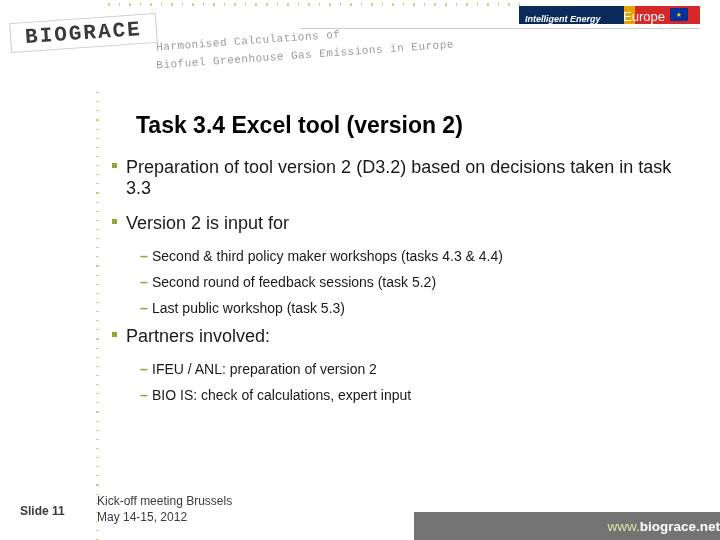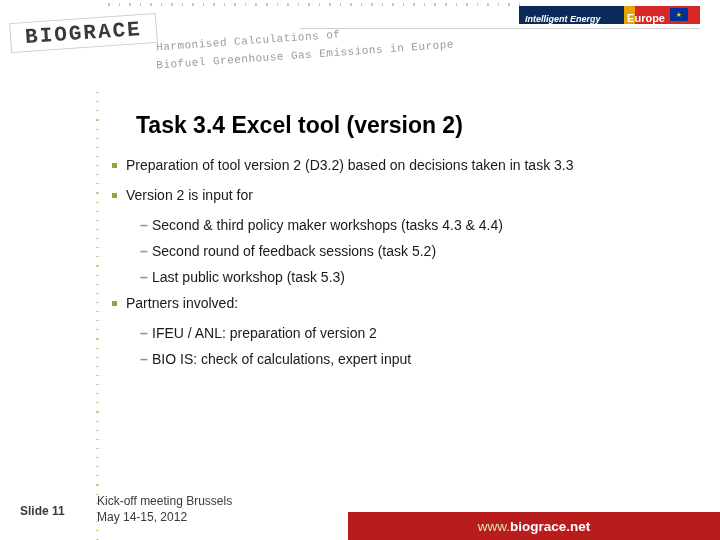--- a/index.html
+++ b/index.html
@@ -43,21 +43,21 @@
   .ie-badge-text {
     color: #fff; font-size: 9px; font-style: italic; font-weight: bold;
   }
   .ie-eu {
     position: absolute; right: 12px; top: 2px; width: 18px; height: 13px;
     background: #003399; border-radius: 1px;
     display: flex; align-items: center; justify-content: center;
     color: #ffcc00; font-size: 7px;
   }
   .ie-europe {
-    position: absolute; right: 35px; color: #fff; font-size: 11px; font-weight: bold;
+    position: absolute; right: 35px; color: #fff; font-size: 13px; font-weight: normal;
   }
   .hr-line { position: absolute; top: 28px; right: 20px; width: 400px; height: 1px; background: #d0d0d0; }
   .dotcol {
     position: absolute; left: 96px; top: 92px; bottom: 0; width: 6px;
     display: flex; flex-direction: column; gap: 8px;
     overflow: hidden;
   }
   .dotcol .d { width: 3px; height: 3px; background: #b8c97a; border-radius: 50%; }
   .dotrow {
     position: absolute; top: 2px; left: 108px; right: 200px; height: 6px;
@@ -66,21 +66,21 @@
   .dotrow .d { width: 3px; height: 3px; background: #b8c97a; border-radius: 50%; margin-top: 1px; }
   .content {
     position: absolute; left: 112px; top: 112px; right: 30px;
   }
   h1 {
     font-size: 23px; font-weight: bold; color: #000;
     margin-bottom: 18px;
     margin-left: 24px;
   }
   .b1 {
-    font-size: 14px; color: #1a1a1a;
+    font-size: 18px; color: #1a1a1a;
     margin-bottom: 14px; padding-left: 14px; position: relative;
   }
   .b1::before {
     content: ""; position: absolute; left: 0; top: 6px;
     width: 5px; height: 5px; background: #8ea63a;
   }
   .b2 {
     font-size: 14px; color: #1a1a1a;
     margin: 10px 0 10px 28px; padding-left: 12px; position: relative;
   }
@@ -91,23 +91,23 @@
   .footer-left {
     position: absolute; left: 20px; bottom: 22px;
     font-size: 12px; color: #3a3a3a; font-weight: bold;
   }
   .footer-mid {
     position: absolute; left: 97px; bottom: 15px;
     font-size: 12px; color: #3a3a3a; line-height: 1.35;
   }
   .footer-bar {
     position: absolute; right: 0; bottom: 0;
-    width: 372px; height: 28px;
-    background: #b91c1c;
-    display: flex; align-items: center; justify-content: center;
+    width: 306px; height: 28px;
+    background: #737373;
+    display: flex; align-items: center; justify-content: flex-end;
   }
   .footer-bar-text {
     color: #fff; font-size: 13.5px; font-weight: bold;
   }
   .footer-bar-text .www { color: #d9e6a8; font-weight: normal; }
 </style>
 </head>
 <body>
 
 <div class="header">

